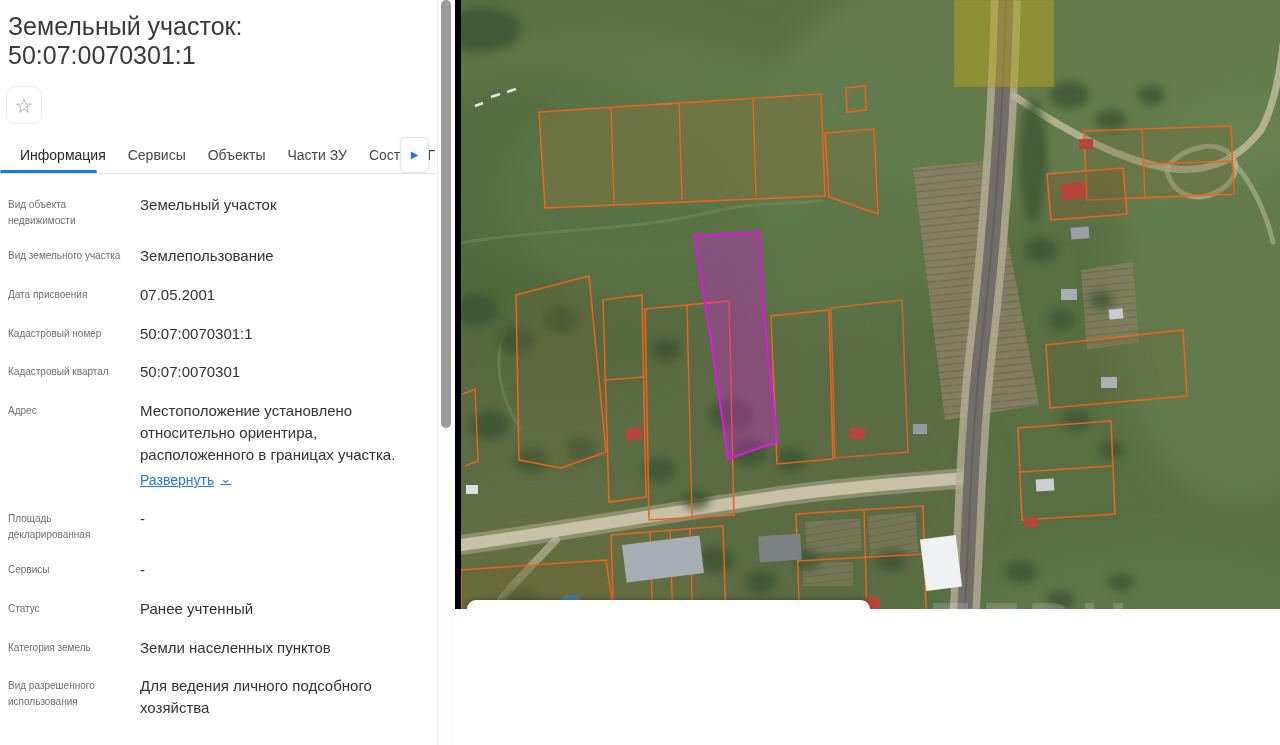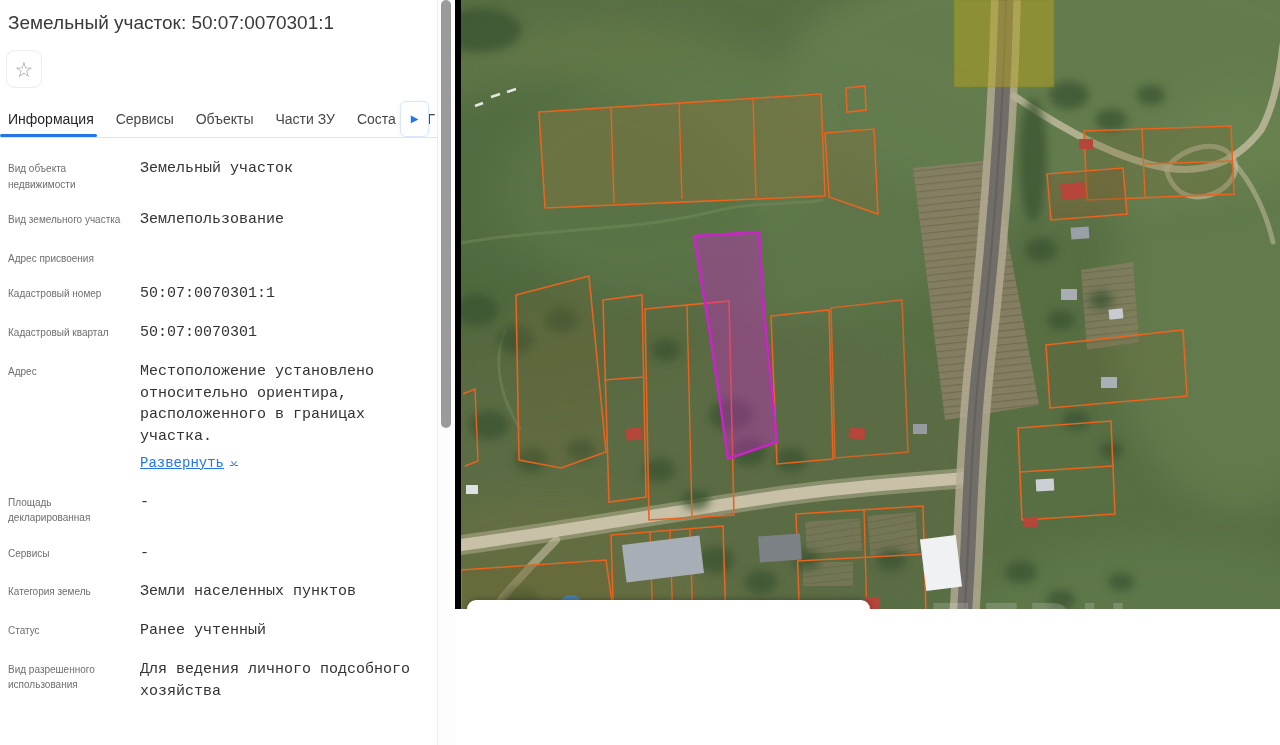--- a/index.html
+++ b/index.html
@@ -3,40 +3,40 @@
 <meta charset="utf-8">
 <style>
   :root{
     --accent:#2475e8; --orange:#e8641f; --purple:#cd22cd; --yellow:#b3a21f;
   }
   *{box-sizing:border-box; margin:0; padding:0;}
   html,body{width:1280px;height:745px;overflow:hidden;background:#fff;
     font-family:"Liberation Sans",sans-serif;}
   
   .panel{position:absolute;left:0;top:0;width:437px;height:745px;background:#fff;z-index:3;}
-  .panel-title{margin:12px 8px 0 8px;font-size:19px;color:#3a3a3a;}
+  .panel-title{margin:12px 8px 0 8px;font-size:25px;color:#3a3a3a;}
   .fav-btn{margin:16px 0 0 6px;width:36px;height:38px;background:#fff;border:1px solid #ededed;
     border-radius:9px;display:flex;align-items:center;justify-content:center;cursor:pointer;}
   .fav-btn .star{font-size:21px;color:#9b9b9b;line-height:1;}
   .tabbar{position:relative;margin-top:12px;height:38px;border-bottom:1px solid #e3e3e3;
-    display:flex;align-items:center;gap:22px;padding-left:8px;font-size:14px;color:#474747;
+    display:flex;align-items:center;gap:22px;padding-left:20px;font-size:14px;color:#474747;
     white-space:nowrap;overflow:hidden;}
   .tab{cursor:pointer;}
   .tab.active{color:#262626;}
   .tab.fragment{position:absolute;right:2px;top:0;line-height:38px;}
   .tab-underline{position:absolute;left:0;bottom:0;width:97px;height:3px;border-radius:2px;
     background:var(--accent);}
   .tab-arrow-btn{position:absolute;right:8px;top:50%;transform:translateY(-50%);width:29px;height:36px;
     background:#fff;border:1px solid #d9e7fa;border-radius:6px;box-shadow:0 0 5px rgba(40,90,180,.08);
     display:flex;align-items:center;justify-content:center;cursor:pointer;z-index:2;}
   .tab-arrow-btn span{color:var(--accent);font-size:10px;}
   .fields{padding:12px 8px 0 8px;}
   .row{display:flex;padding:8px 0 9px 0;}
   .row .label{width:132px;flex:none;padding:3px 10px 0 0;font-size:10px;line-height:1.55;color:#6e6e6e;}
-  .row .value{flex:1;font-size:15px;line-height:1.45;color:#333;font-family:Liberation Mono, monospace;}
+  .row .value{flex:1;font-size:15px;line-height:1.45;color:#333;}
   .expand-link{display:inline-flex;align-items:flex-end;gap:6px;margin-top:5px;font-size:14px;
     color:var(--accent);text-decoration:underline;cursor:pointer;}
   .expand-link .chev{font-size:13px;text-decoration:none;display:inline-block;transform:translateY(-2px);}
   
   .pscroll{position:absolute;left:437px;top:0;width:18px;height:745px;background:#fdfdfd;
     border-left:1px solid #ececec;z-index:4;}
   .pscroll .thumb{position:absolute;left:3px;top:0;width:10px;height:428px;background:#9b9b9b;
     border-radius:6px;cursor:pointer;}
   
   .map{position:absolute;left:455px;top:0;width:825px;height:609px;overflow:hidden;background:#586f44;
@@ -75,21 +75,24 @@
           <div>Земельный участок</div>
         </div>
       </div>
       <div class="row">
         <div class="label">Вид земельного участка</div>
         <div class="value">
           <div>Землепользование</div>
         </div>
       </div>
       <div class="row">
-        <div class="label">Адрес присвоения</div>
+        <div class="label">Дата присвоения</div>
+        <div class="value">
+          <div>07.05.2001</div>
+        </div>
       </div>
       <div class="row">
         <div class="label">Кадастровый номер</div>
         <div class="value">
           <div>50:07:0070301:1</div>
         </div>
       </div>
       <div class="row">
         <div class="label">Кадастровый квартал</div>
         <div class="value">
@@ -106,29 +109,29 @@
           <div>-</div>
         </div>
       </div>
       <div class="row">
         <div class="label">Сервисы</div>
         <div class="value">
           <div>-</div>
         </div>
       </div>
       <div class="row">
+        <div class="label">Статус</div>
+        <div class="value">
+          <div>Ранее учтенный</div>
+        </div>
+      </div>
+      <div class="row">
         <div class="label">Категория земель</div>
         <div class="value">
           <div>Земли населенных пунктов</div>
-        </div>
-      </div>
-      <div class="row">
-        <div class="label">Статус</div>
-        <div class="value">
-          <div>Ранее учтенный</div>
         </div>
       </div>
       <div class="row">
         <div class="label">Вид разрешенного использования</div>
         <div class="value">
           <div>Для ведения личного подсобного хозяйства</div>
         </div>
       </div>
     </div>
 </div>

